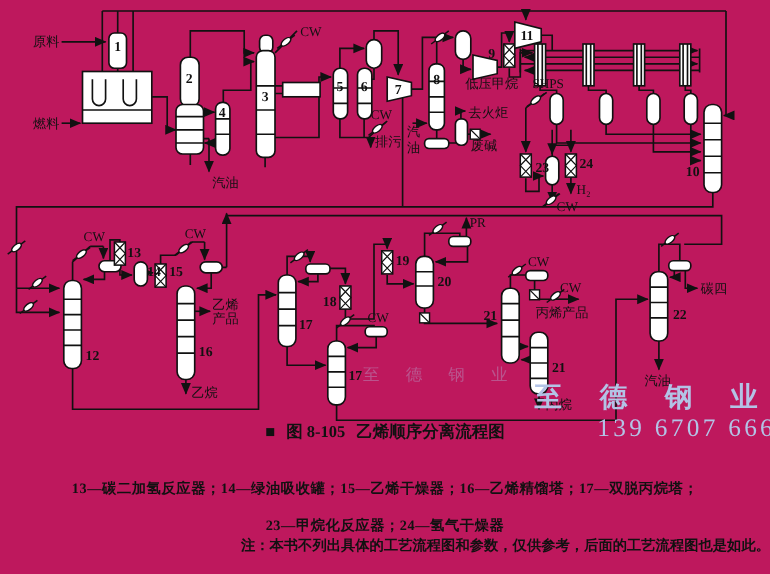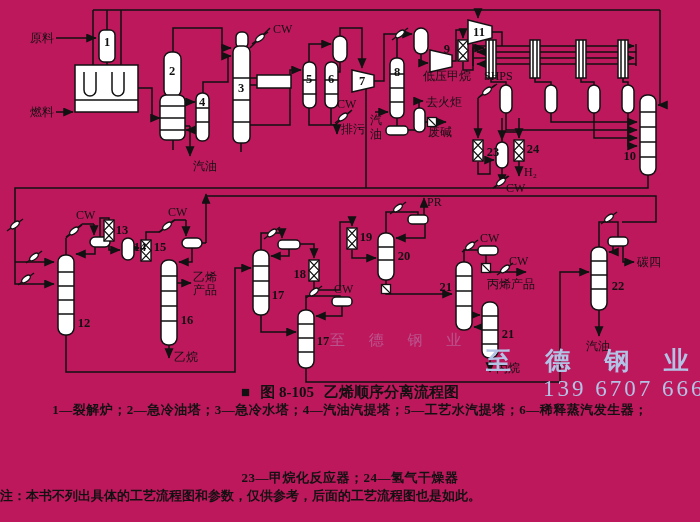--- a/index.html
+++ b/index.html
@@ -8,21 +8,21 @@
   svg{position:absolute;left:0;top:0;}
   .p{fill:none;stroke:#111;stroke-width:1.5;}
   .eq{fill:#fff;stroke:#111;stroke-width:1.5;}
   .st{font:12px "Liberation Serif",serif;fill:#111;}
   .nm{font:700 12.5px "Liberation Serif",serif;fill:#111;}
   .caption{position:absolute;top:383px;left:0;width:700px;text-align:center;
            font-weight:700;font-size:15px;white-space:nowrap;}
   .caption .sp{margin:0 5px;}
   .lg{position:absolute;left:0;width:700px;text-align:center;font-size:13px;font-weight:600;
       letter-spacing:.5px;white-space:nowrap;}
-  .note{position:absolute;top:487px;left:0;width:700px;text-align:left;font-size:13px;
+  .note{position:absolute;top:487px;left:0;width:700px;text-align:right;font-size:13px;
         font-weight:600;white-space:nowrap;}
   .wm{position:absolute;color:#b3c3e6;white-space:nowrap;text-align:center;}
   .wm-co{left:486px;top:344px;font-size:25px;font-weight:700;letter-spacing:14px;}
   .wm-ph{left:543px;top:376px;font-size:23px;letter-spacing:3px;}
   .wm-faint{left:330px;top:331px;font-size:15px;letter-spacing:10px;opacity:.35;}
 </style>
 </head>
 <body>
 
 <div class="canvas">
@@ -304,21 +304,21 @@
     <text class="nm" x="618" y="290">22</text>
     <text class="nm" x="493" y="156">23</text>
     <text class="nm" x="533" y="153">24</text>
   </g>
 </svg>
 
   <div class="caption">
     <span class="sp">■</span><span class="sp">图 8-105</span><span class="sp">乙烯顺序分离流程图</span>
   </div>
 
-  <div class="lg" style="top:401px">1—裂解炉；2—急冷油塔；3—急冷水塔；4—汽油汽提塔；5—工艺水汽提塔；6—稀释蒸汽发生器；</div>
+  <div class="lg" style="top:435px">13—碳二加氢反应器；14—绿油吸收罐；15—乙烯干燥器；16—乙烯精馏塔；17—双脱丙烷塔；</div>
   <div class="lg" style="top:469px">23—甲烷化反应器；24—氢气干燥器</div>
 
   <div class="note">注：本书不列出具体的工艺流程图和参数，仅供参考，后面的工艺流程图也是如此。</div>
 
   <div class="wm wm-faint">至 德 钢 业</div>
   <div class="wm wm-co">至 德 钢 业</div>
   <div class="wm wm-ph">139 6707 6667</div>
 
 </div>
 

